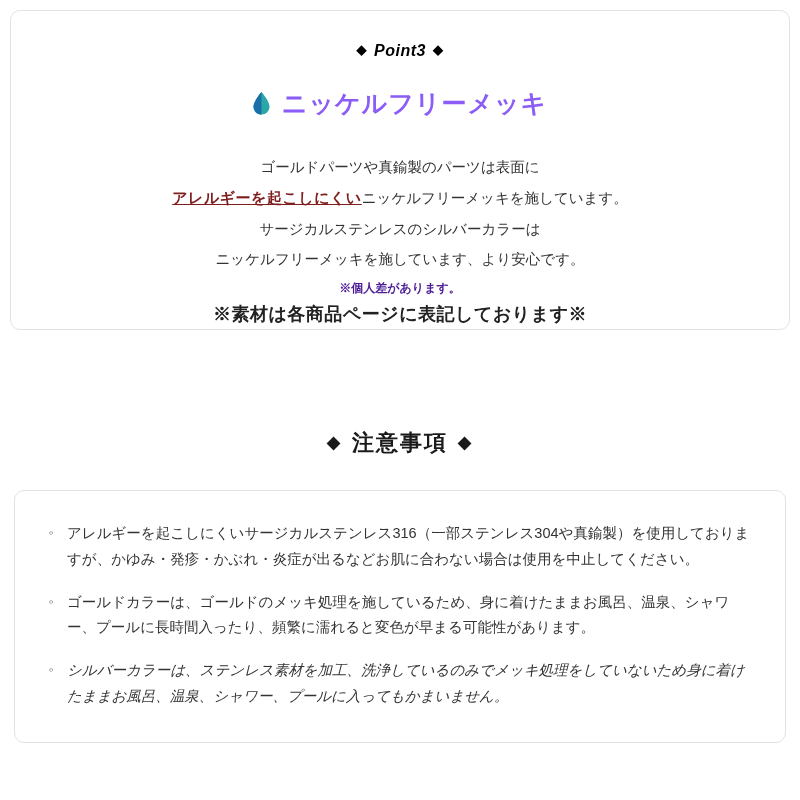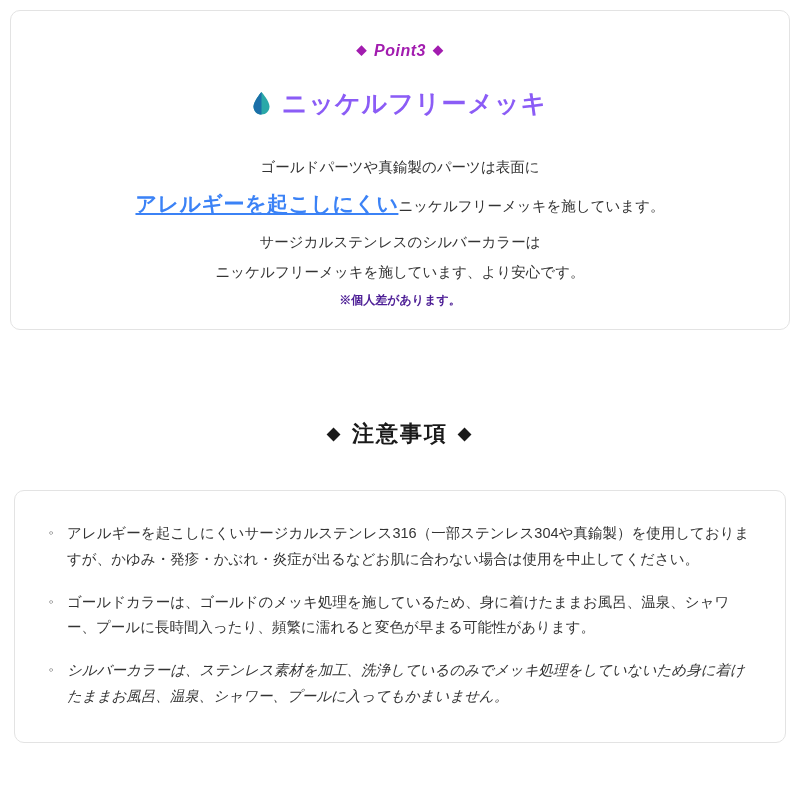--- a/index.html
+++ b/index.html
@@ -34,21 +34,21 @@
     border-radius: 10px;
     background: #ffffff;
     text-align: center;
   }
 
   .point-label {
     margin-top: 31px;
     font-size: 16px;
     font-weight: bold;
     font-style: italic;
-    color: #a21caf;
+    color: #000000;
     letter-spacing: 0.5px;
   }
   .point-label .diamond {
     font-style: normal;
     font-size: 13px;
     vertical-align: 2px;
     margin: 0 7px;
   }
 
   .point-title {
@@ -68,23 +68,23 @@
   }
   .point-title .drop-icon svg { display: block; }
 
   .point-body {
     margin-top: 32px;
     font-size: 14.5px;
     line-height: 2.1;
     color: #333333;
   }
   .point-body .emph {
-    font-size: 21px;
-    font-weight: bold;
-    color: #3b82f6;
+    font-size: 15px;
+    font-weight: bold;
+    color: #7f1d1d;
     text-decoration: underline;
     letter-spacing: 0.5px;
   }
   .line-2 {
     white-space: nowrap;
   }
   .note-red {
     margin-top: 5px;
     font-size: 12px;
     font-weight: bold;
@@ -95,21 +95,21 @@
     font-size: 18px;
     font-weight: bold;
     color: #222222;
     letter-spacing: 0.5px;
   }
 
   
   .notes-heading {
     position: absolute;
     left: 0;
-    top: 419px;
+    top: 428px;
     width: 800px;
     text-align: center;
     font-size: 22px;
     font-weight: bold;
     color: #1a1a1a;
     letter-spacing: 2px;
   }
   .notes-heading .diamond {
     font-size: 17px;
     vertical-align: 2px;
@@ -174,20 +174,21 @@
     </div>
 
     <div class="point-body">
       <div>ゴールドパーツや真鍮製のパーツは表面に</div>
       <div class="line-2"><span class="emph">アレルギーを起こしにくい</span><span>ニッケルフリーメッキを施しています。</span></div>
       <div>サージカルステンレスのシルバーカラーは</div>
       <div>ニッケルフリーメッキを施しています、より安心です。</div>
     </div>
 
     <div class="note-red">※個人差があります。</div>
+    <div class="note-strong">※素材は各商品ページに表記しております※</div>
   </div>
 
   <div class="notes-heading">
     <span class="diamond">◆</span><span>注意事項</span><span class="diamond">◆</span>
   </div>
 
   <div class="notes-card">
 
     <div class="note-item">
       <span class="note-bullet">◦</span>

